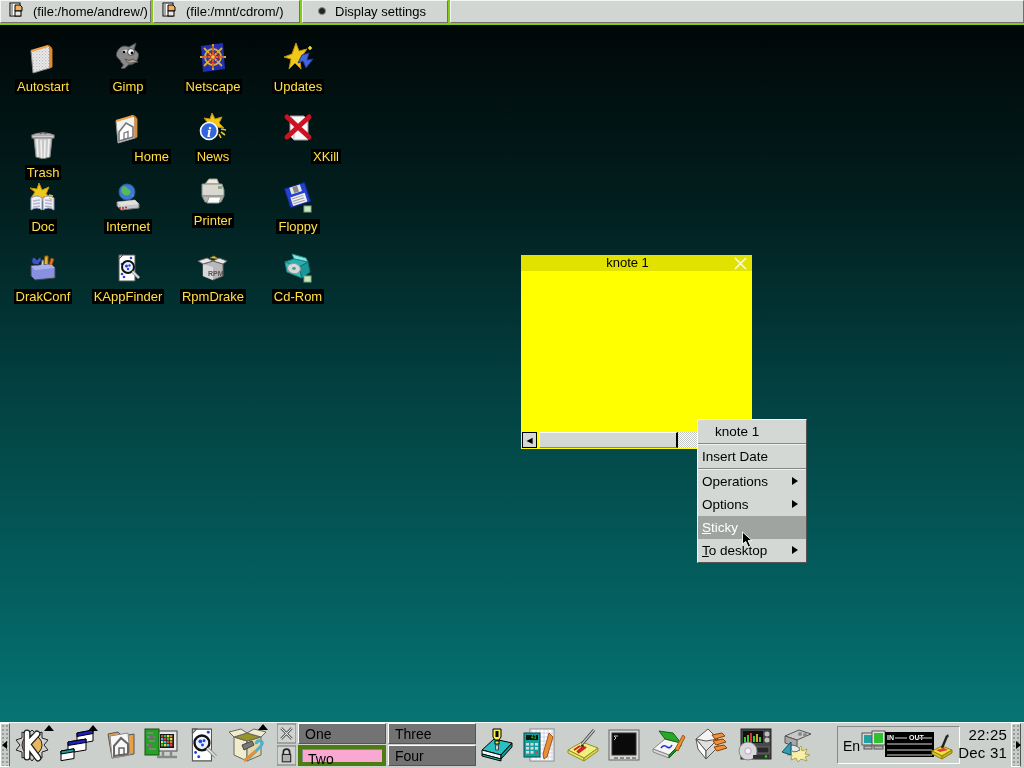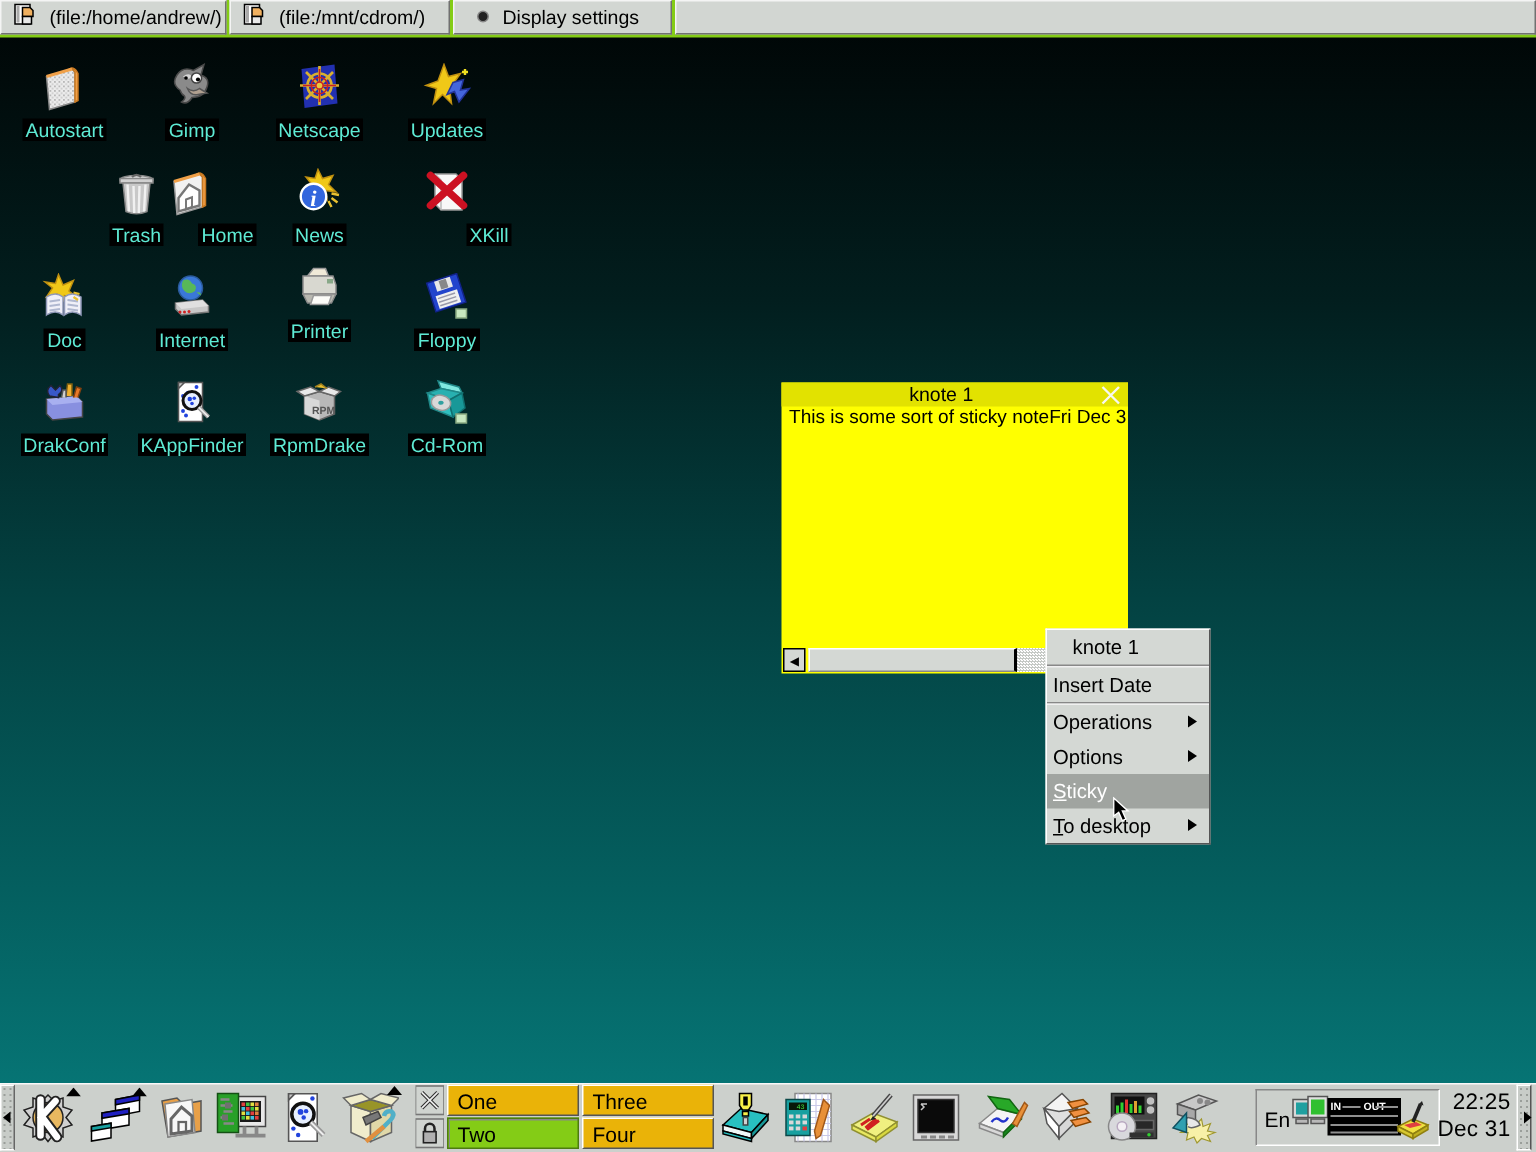--- a/index.html
+++ b/index.html
@@ -9,21 +9,21 @@
 
 #taskbar { position:absolute; left:0; top:0; width:1024px; height:25px; background:#84cc16; }
 .tbtn { position:absolute; top:0; height:23px; background:#d2d6d2;
   border-top:1px solid #f4f4f4; border-left:1px solid #f4f4f4;
   border-right:1px solid #707070; border-bottom:1px solid #707070;
   display:flex; align-items:center; font-size:13px; color:#000; }
 .tbtn .ticon { margin-left:8px; margin-right:8px; }
 
 .dicon { position:absolute; width:86px; text-align:center; }
 .dicon svg { display:block; margin:0 auto; }
-.dicon .lbl { display:inline-block; margin-top:5px; background:#000; color:#5eead4;
+.dicon .lbl { display:inline-block; margin-top:5px; background:#000; color:#fde047;
   font-size:13px; line-height:15px; padding:0 2px; white-space:nowrap; }
 
 #knote { position:absolute; left:521px; top:255px; width:231px; height:194px; background:#ffff00; }
 #knote .ktitle { height:16px; background:#e2e200; color:#000; font-size:13px; text-align:center;
   line-height:16px; position:relative; padding-right:18px; }
 
 #knote .kbody { font-size:12.7px; color:#000; padding-left:5px; line-height:15px; white-space:nowrap; }
 #knote .kscroll { position:absolute; left:1px; bottom:1px; height:16px; right:1px; }
 .karrow { position:absolute; left:0; top:0; width:15px; height:16px; background:#d4d8d4;
   border:1px solid #000; font-size:8px; text-align:center; line-height:15px; color:#000; }
@@ -40,24 +40,24 @@
 #menu .arrow { position:absolute; right:8px; top:7px; width:0; height:0;
   border-left:6px solid #000; border-top:4px solid transparent; border-bottom:4px solid transparent; }
 #menu .hi { background:#a0a4a0; color:#fff; }
 
 #panel { position:absolute; left:0; top:722px; width:1024px; height:46px; background:#ccd0cc;
   border-top:1px solid #f8f8f8; }
 .pic { position:absolute; top:727px; }
 .hidebtn { position:absolute; width:10px; height:44px; top:723px; background:#c8ccc8;
   background-image:radial-gradient(#9a9e9a 1px, transparent 1px); background-size:4px 4px;
   border:1px solid #fff; border-right:1px solid #666; }
-.pgbtn { position:absolute; width:88px; height:21px; background:#eab308; font-size:14px;
+.pgbtn { position:absolute; width:88px; height:21px; background:#737373; font-size:14px;
   border-top:1px solid #fff; border-left:1px solid #fff; border-right:1px solid #555; border-bottom:1px solid #555;
   line-height:20px; padding-left:6px; }
-.pgdown { background:#84cc16; border:1px solid #4d7c0f; box-shadow:inset 1px 1px 0 #888; }
+.pgdown { background:#f9a8d4; border:4px solid #4d7c0f; box-shadow:inset 1px 1px 0 #888; }
 #tray { position:absolute; left:837px; top:726px; width:123px; height:38px; background:#ccd0cc;
   border-top:1px solid #888; border-left:1px solid #888; border-right:1px solid #fff; border-bottom:1px solid #fff; }
 #clock { position:absolute; left:940px; top:726px; width:67px; height:40px; font-size:15px; color:#000;
   text-align:right; line-height:18px; letter-spacing:0.2px; }
 </style>
 </head>
 <body>
 
 <div id="taskbar">
   <div class="tbtn" style="left:0;width:151px;">
@@ -130,21 +130,21 @@
 </div>
 <div class="dicon" style="left:255px;top:42px;">
   <svg width="32" height="32" viewBox="0 0 32 32">
     <path d="M14,1 L17,9 L25,7 L20,14 L26,19 L18,19 L19,27 L13,21 L7,27 L9,17 L2,15 L10,12 Z" fill="#f0c818" stroke="#c09010"></path>
     <path d="M20,13 L27,11 L25,18 L31,17 L24,26 L21,19 L16,21 Z" fill="#4466dd" stroke="#223399"></path>
     <path d="M26,6 l4,0 m-2,-2 l0,4" stroke="#f0e020" stroke-width="1.6"></path>
   </svg>
   <div class="lbl">Updates</div>
 </div>
 
-<div class="dicon" style="left:0px;top:112px;margin-left:48px;">
+<div class="dicon" style="left:0px;top:128px;">
   <svg width="32" height="32" viewBox="0 0 32 32">
     <ellipse cx="16" cy="8" rx="11" ry="3" fill="#e0e0e0" stroke="#888"></ellipse>
     <rect x="5" y="7" width="22" height="3" fill="#d0d0d0" stroke="#888"></rect>
     <path d="M7,10 L9,29 Q16,32 23,29 L25,10 Z" fill="#c8c8c8" stroke="#888"></path>
     <path d="M10,11 L11,29 M14,12 L14.5,30 M18,12 L17.5,30 M22,11 L21,29" stroke="#f0f0f0" stroke-width="1.6"></path>
     <path d="M13,6 Q16,3 19,6" stroke="#666" stroke-width="1.5" fill="none"></path>
   </svg>
   <div class="lbl">Trash</div>
 </div>
 <div class="dicon" style="left:85px;top:112px;text-align:right;">
@@ -271,21 +271,20 @@
     <ellipse cx="12" cy="16.5" rx="1.8" ry="1.4" fill="#30a0a0"></ellipse>
     <rect x="22" y="24" width="7" height="6" fill="#c8e8c0" stroke="#88a880"></rect>
   </svg>
   <div class="lbl">Cd-Rom</div>
 </div>
 
 <div id="knote">
   <div class="ktitle">knote 1<svg class="kx" width="13" height="13" viewBox="0 0 13 13" style="position:absolute;right:5px;top:2px;">
         <path d="M1,1 L12,12 M12,1 L1,12" stroke="#f8f8f0" stroke-width="1.6"></path>
       </svg></div>
-  <div class="kbody">This is some sort of sticky noteFri Dec 3</div>
   <div class="kscroll">
     <div class="karrow">◀</div>
     <div class="kthumb"></div>
     <div class="ktrough"></div>
   </div>
 </div>
 
 <div id="menu">
   <div class="mi" style="padding-left:17px;">knote 1</div>
   <div class="sep"></div>

